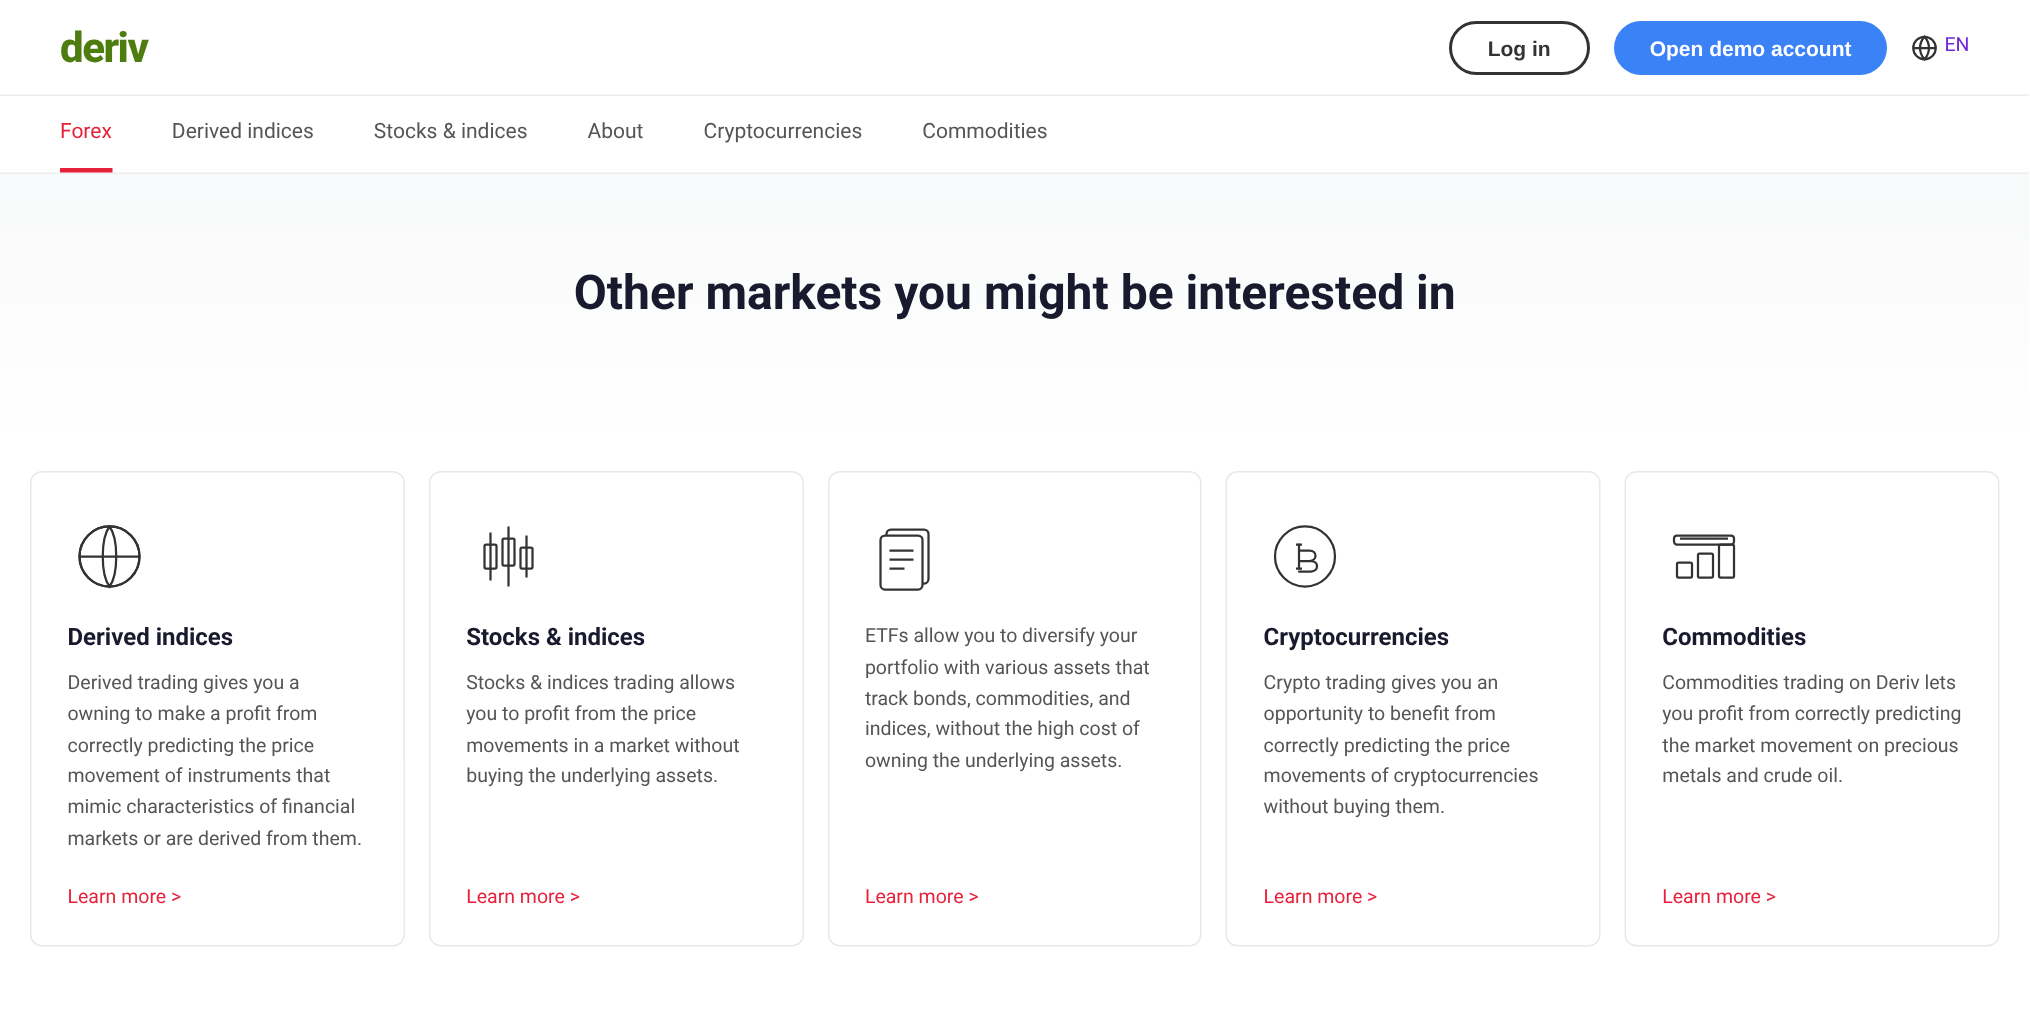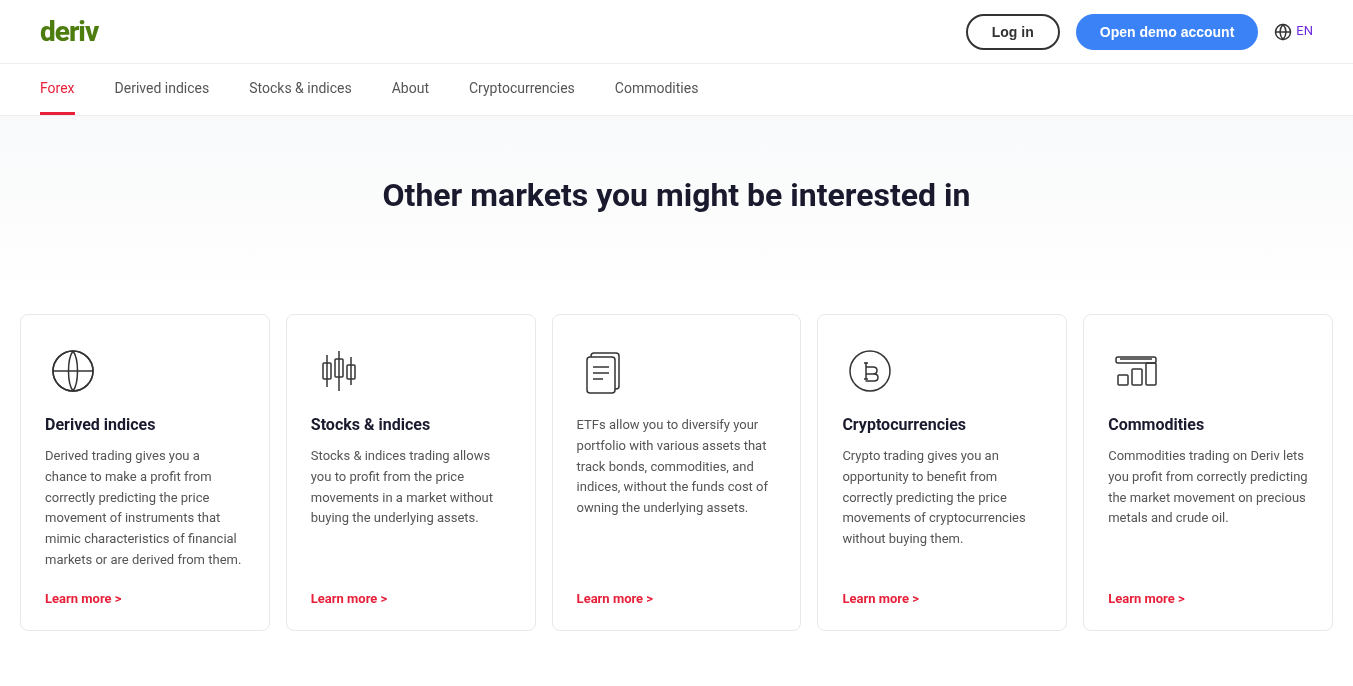--- a/index.html
+++ b/index.html
@@ -84,21 +84,21 @@
       display: flex;
       flex-direction: column;
       gap: 12px;
       background: #fff;
       min-height: 300px;
     }
     .card-icon { width: 56px; height: 56px; display: flex; align-items: center; justify-content: center; margin-bottom: 4px; }
     .card-icon svg { width: 48px; height: 48px; stroke: #333; fill: none; stroke-width: 1.5; }
     .card-title { font-size: 16px; font-weight: 700; color: #1a1a2e; }
     .card-desc { font-size: 13px; color: #555; line-height: 1.6; flex: 1; }
-    .card-link { color: #e8213b; font-size: 13px; font-weight: 700; cursor: pointer; text-decoration: none; margin-top: 8px; }
+    .card-link { color: #e8213b; font-size: 13px; font-weight: 400; cursor: pointer; text-decoration: none; margin-top: 8px; }
   </style>
 </head>
 <body>
 
 <header class="header">
   <div class="header-left">
     <div class="logo">deriv</div>
   </div>
   <div class="header-right">
     <button class="btn-login">Log in</button>
@@ -133,21 +133,21 @@
     <div class="card">
       <div class="card-icon">
         <svg viewBox="0 0 48 48">
           <circle cx="24" cy="24" r="20"></circle>
           <line x1="4" y1="24" x2="44" y2="24"></line>
           <path d="M24 4 C18 12 18 36 24 44 C30 36 30 12 24 4"></path>
           <ellipse cx="24" cy="24" rx="20" ry="20" fill="none"></ellipse>
         </svg>
       </div>
       <div class="card-title">Derived indices</div>
-      <div class="card-desc">Derived trading gives you a chance to make a profit from correctly predicting the price movement of instruments that mimic characteristics of financial markets or are derived from them.</div>
+      <div class="card-desc">Derived trading gives you a owning to make a profit from correctly predicting the price movement of instruments that mimic characteristics of financial markets or are derived from them.</div>
       <a class="card-link">Learn more &gt;</a>
     </div>
 
     <div class="card">
       <div class="card-icon">
         <svg viewBox="0 0 48 48">
           <line x1="12" y1="8" x2="12" y2="40"></line>
           <rect x="8" y="16" width="8" height="16" rx="1"></rect>
           <line x1="24" y1="4" x2="24" y2="44"></line>
           <rect x="20" y="12" width="8" height="18" rx="1"></rect>
@@ -163,21 +163,21 @@
     <div class="card">
       <div class="card-icon">
         <svg viewBox="0 0 48 48">
           <rect x="10" y="6" width="28" height="36" rx="3"></rect>
           <rect x="6" y="10" width="28" height="36" rx="3" fill="white" stroke="#333" stroke-width="1.5"></rect>
           <line x1="12" y1="20" x2="28" y2="20"></line>
           <line x1="12" y1="26" x2="28" y2="26"></line>
           <line x1="12" y1="32" x2="22" y2="32"></line>
         </svg>
       </div>
-      <div class="card-desc">ETFs allow you to diversify your portfolio with various assets that track bonds, commodities, and indices, without the funds cost of owning the underlying assets.</div>
+      <div class="card-desc">ETFs allow you to diversify your portfolio with various assets that track bonds, commodities, and indices, without the high cost of owning the underlying assets.</div>
       <a class="card-link">Learn more &gt;</a>
     </div>
 
     <div class="card">
       <div class="card-icon">
         <svg viewBox="0 0 48 48">
           <circle cx="24" cy="24" r="20"></circle>
           <path d="M20 16 L20 32 M20 20 L27 20 C29.5 20 31 21.5 31 23.5 C31 25.5 29.5 27 27 27 L20 27 M20 27 L28 27 C30.5 27 32 28.5 32 30.5 C32 32.5 30.5 34 28 34 L20 34" stroke-linecap="round"></path>
           <line x1="18" y1="16" x2="22" y2="16"></line>
           <line x1="18" y1="32" x2="22" y2="32"></line>

